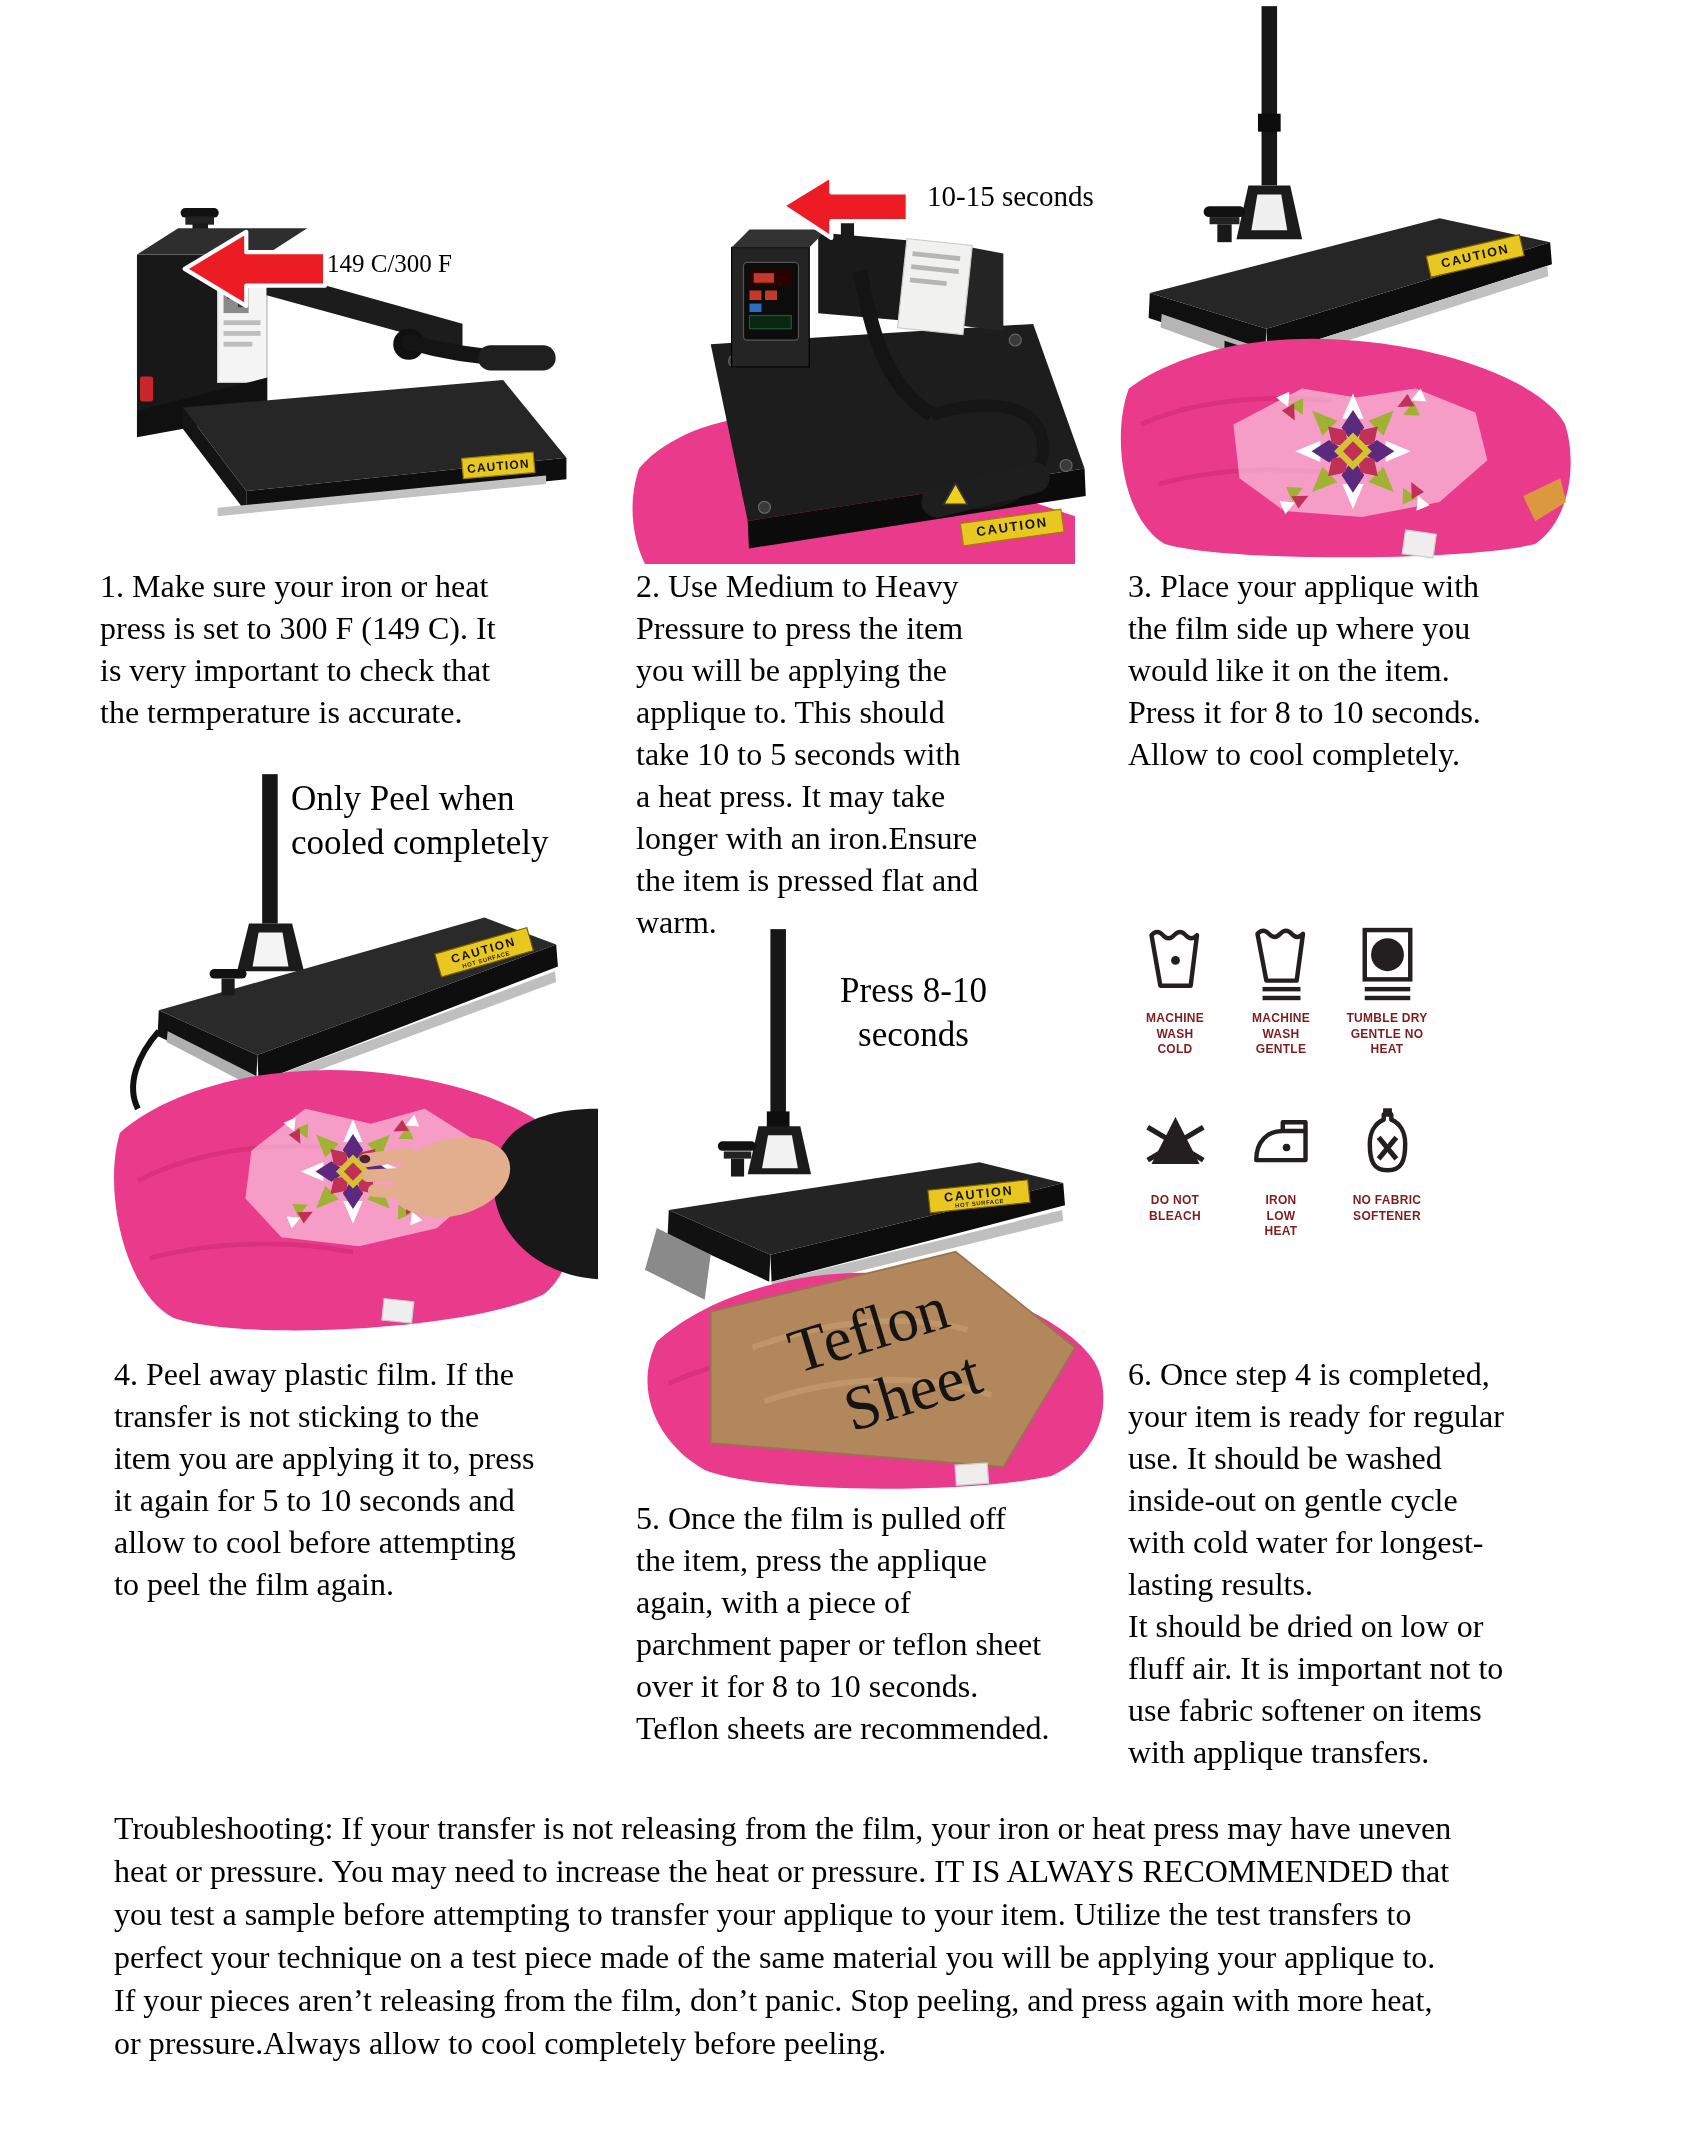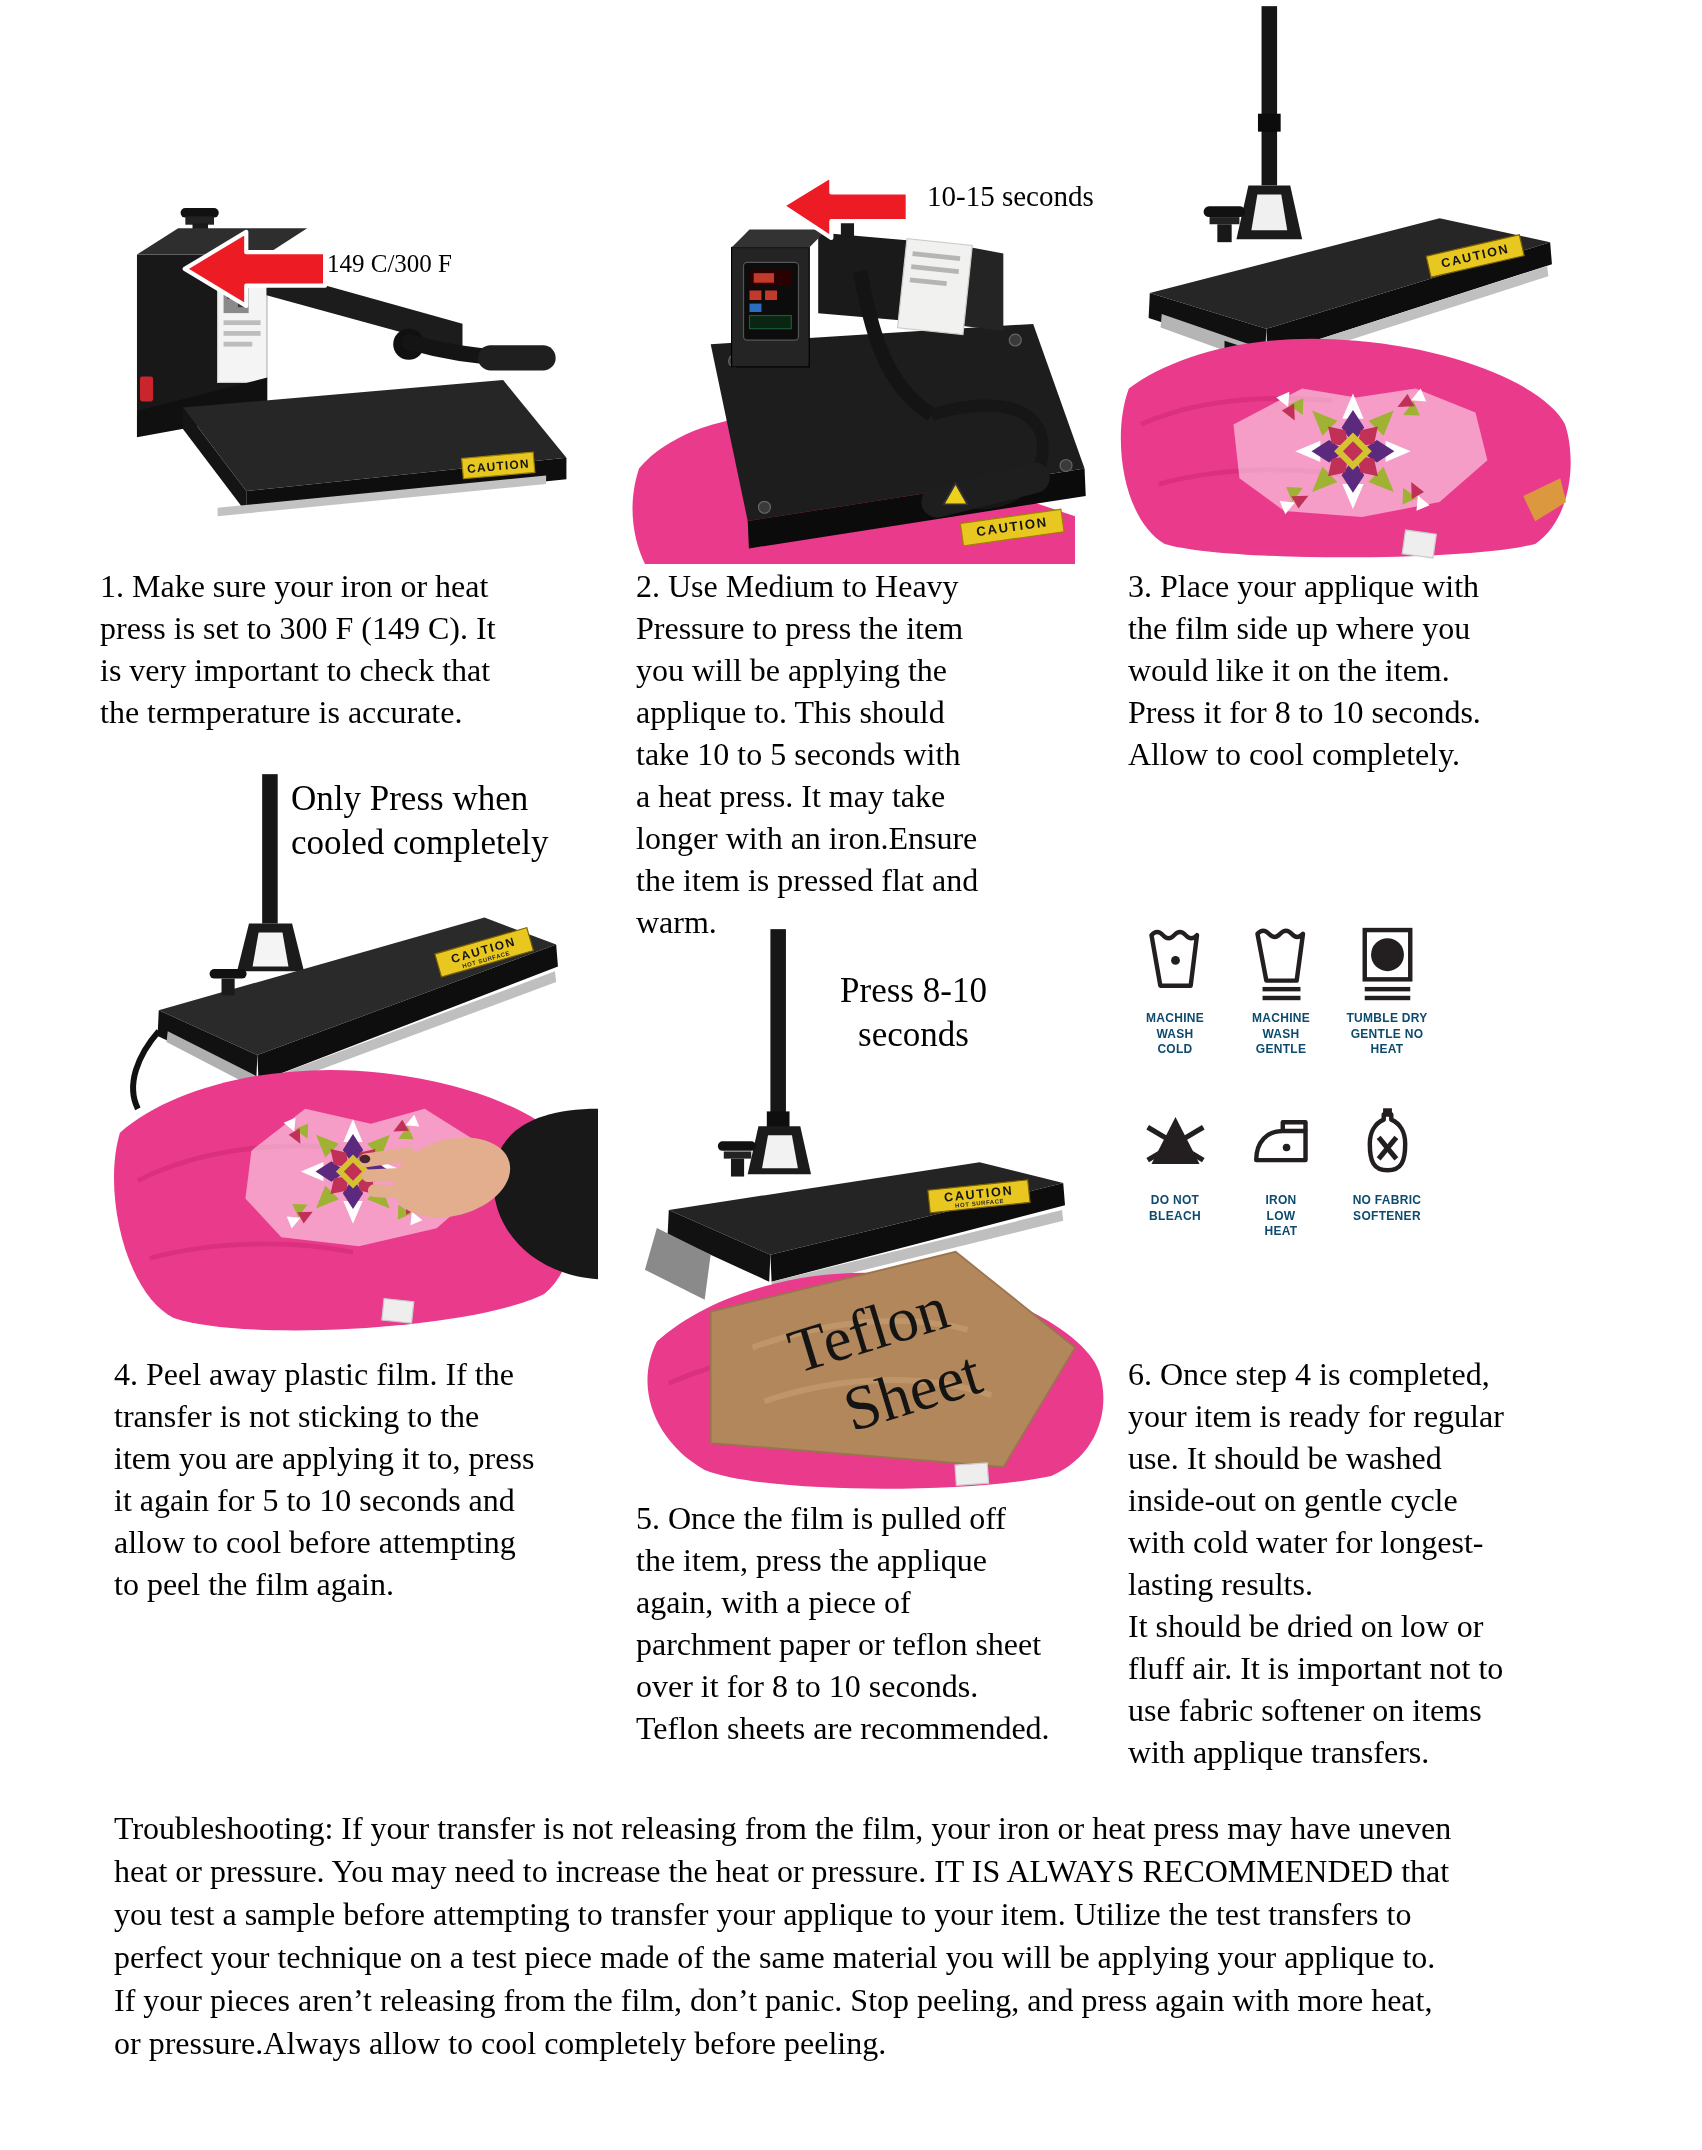--- a/index.html
+++ b/index.html
@@ -9,21 +9,21 @@
   .step-text{font-size:32px;line-height:42px;white-space:pre-line;}
   .trouble{font-size:32px;line-height:43px;white-space:pre-line;}
   .note{font-size:35px;line-height:44px;white-space:pre-line;}
   .note-sm{font-size:29px;line-height:36px;white-space:pre-line;}
   .center{text-align:center;}
   .photo svg{display:block;width:100%;height:100%;}
   .care-grid{display:grid;grid-template-columns:repeat(3,106px);grid-auto-rows:182px;}
   .care-item{display:flex;flex-direction:column;align-items:center;text-align:center;}
   .care-item svg{width:65px;height:79px;}
   .care-label{margin-top:7.2px;font-family:"Liberation Sans",sans-serif;font-weight:bold;
-              font-size:12px;line-height:15.5px;letter-spacing:0.3px;color:#0c4a6e;white-space:pre-line;}
+              font-size:12px;line-height:15.5px;letter-spacing:0.3px;color:#7f1d1d;white-space:pre-line;}
   text.sticker{font-family:"Liberation Sans",sans-serif;font-weight:bold;fill:#141414;}
   text.sticker-sub{font-family:"Liberation Sans",sans-serif;font-weight:bold;fill:#2a2a2a;}
   text.teflon{font-family:"Liberation Serif",serif;fill:#141414;}
 </style>
 </head>
 <body>
 
 <div class="page">
 
   <svg width="0" height="0" style="position:absolute">
@@ -228,21 +228,21 @@
         <g transform="rotate(3 485 698)">
             <rect x="445" y="688" width="84" height="21" rx="10" fill="#e2ae8e"></rect>
           </g>
         <ellipse cx="440" cy="644" rx="9" ry="7" fill="#4a2430"></ellipse>
       </g>
       <g transform="rotate(6 495 898)">
           <rect x="470" y="880" width="50" height="36" fill="#eeeeee" stroke="#cccccc" stroke-width="2"></rect>
         </g>
     </svg>
   </div>
-  <div class="abs note" style="left:291px;top:777px;">Only Press when
+  <div class="abs note" style="left:291px;top:777px;">Only Peel when
 cooled completely</div>
 
   <div class="abs photo" style="left:621px;top:929px;width:496px;height:565px;">
     <svg viewBox="0 0 830 945">
       <rect x="250" y="0" width="26" height="330" fill="#161616"></rect>
       <rect x="244" y="305" width="38" height="28" fill="#0e0e0e"></rect>
       <polygon points="230,330 300,330 318,410 212,410" fill="#1b1b1b"></polygon>
       <polygon points="246,345 286,345 296,400 236,400" fill="#f2f2f2"></polygon>
       <rect x="162" y="355" width="64" height="16" rx="8" fill="#111"></rect>
       <rect x="172" y="372" width="46" height="12" fill="#222"></rect>

